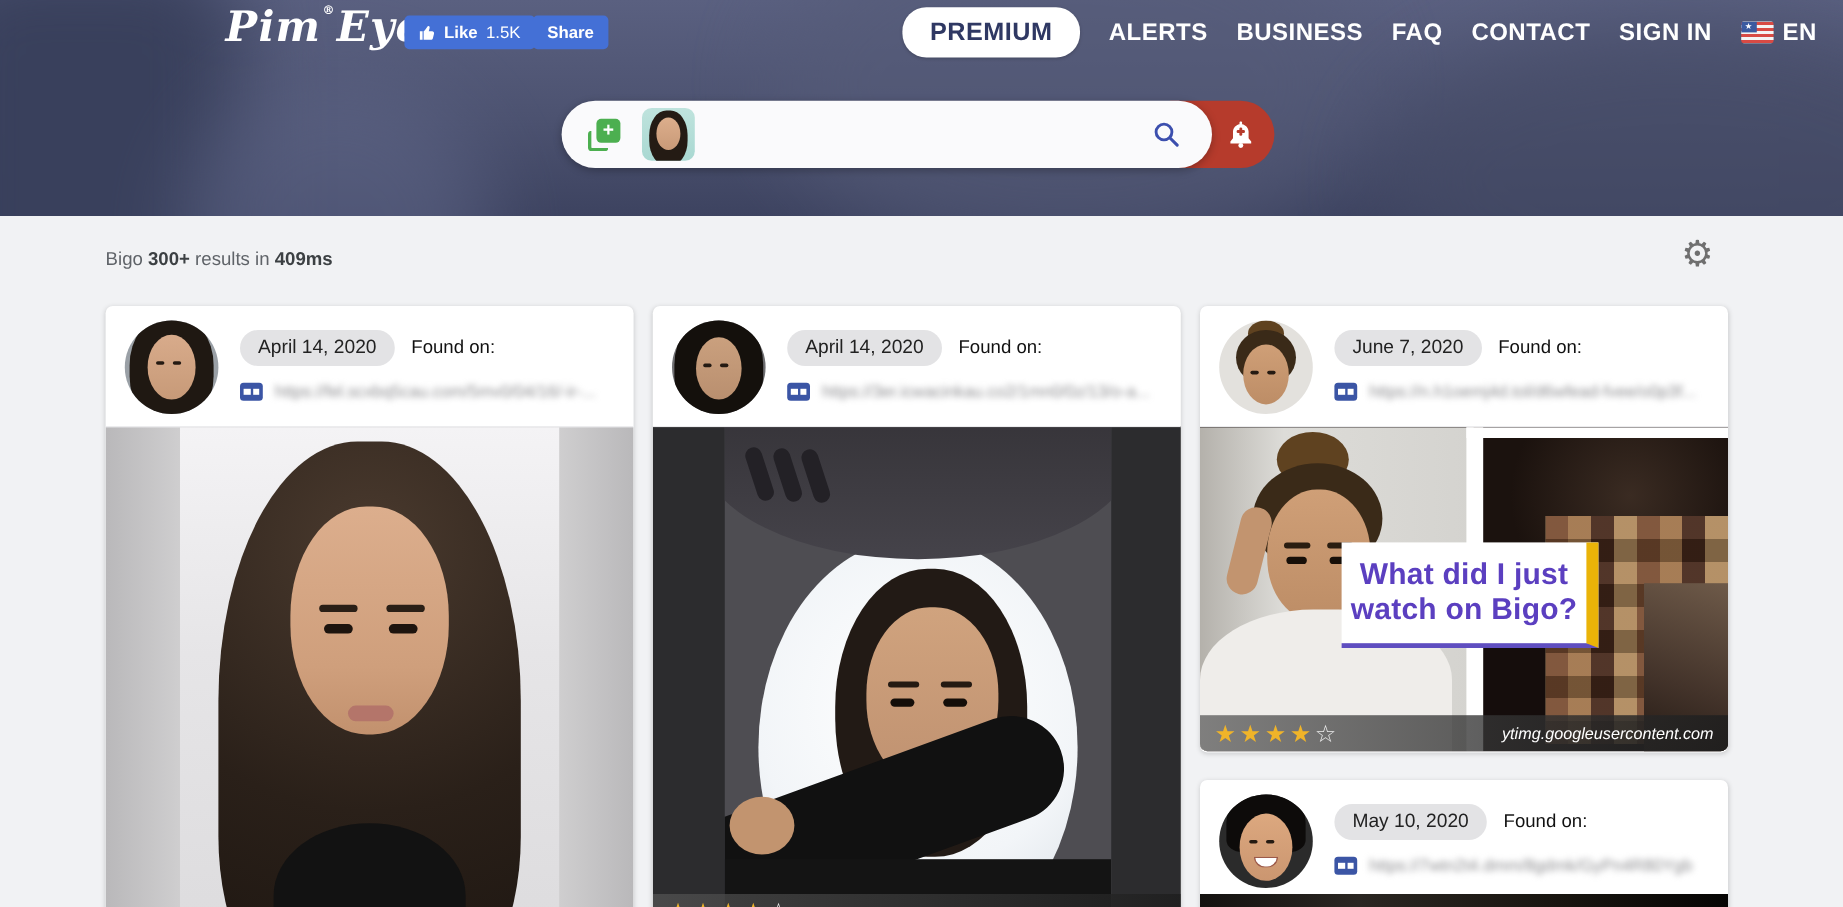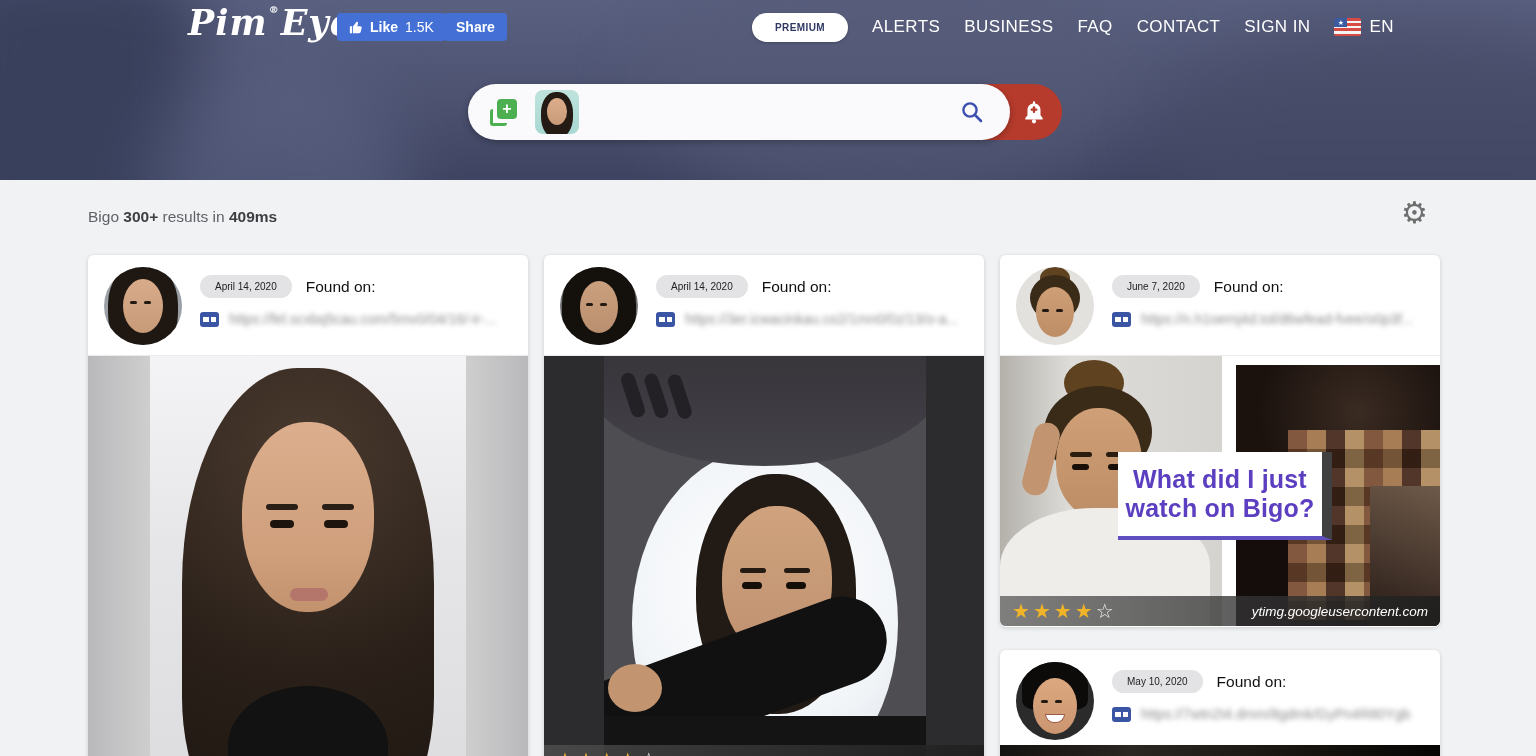--- a/index.html
+++ b/index.html
@@ -20,22 +20,22 @@
   .logo sup { font-size:10px; font-style:normal; vertical-align:22px; margin:0 1px; }
 
   .fb-btn { position:absolute; top:13px; height:28px; border:none; border-radius:4px; background:#4470d6;
             color:#fff; font-family:"Liberation Sans",sans-serif; font-size:14px; font-weight:bold;
             display:flex; align-items:center; gap:7px; padding:0 12px; cursor:pointer; }
   .fb-like { left:337px; }
   .fb-like .count { font-weight:normal; }
   .fb-share { left:444px; }
 
   .nav { position:absolute; left:752px; top:0; height:54px; display:flex; align-items:center; gap:24px; }
-  .nav-item { color:#fff; font-size:17px; font-weight:400; letter-spacing:.4px; cursor:pointer; white-space:nowrap; }
-  .premium-pill { background:#fff; color:#2f3863; border-radius:20px; padding:9px 23px; font-size:10px;
+  .nav-item { color:#fff; font-size:20px; font-weight:700; letter-spacing:.4px; cursor:pointer; white-space:nowrap; }
+  .premium-pill { background:#fff; color:#2f3863; border-radius:20px; padding:9px 23px; font-size:21px;
                   font-weight:bold; letter-spacing:.4px; cursor:pointer; box-shadow:0 1px 3px rgba(0,0,0,.2); }
   .lang { display:flex; align-items:center; gap:8px; cursor:pointer; }
   .flag { width:27px; height:18px; border-radius:2px; overflow:hidden; position:relative; flex:0 0 auto;
           background:repeating-linear-gradient(180deg,#d84a44 0 2.6px,#f4f4f4 2.6px 5.2px); }
   .flag .canton { position:absolute; left:0; top:0; width:13px; height:9px; background:#3b5aa0;
                   color:#fff; font-size:7px; line-height:9px; text-align:center; }
 
   
   .search-wrap { position:absolute; left:468px; top:84px; width:594px; height:56px; }
   .alert-btn { position:absolute; left:480px; top:0; width:114px; height:56px; border-radius:28px;
@@ -87,21 +87,21 @@
   .av4 { background:#2b2b2b; }
   .av4 .a-hair { left:6px; top:-2px; width:66px; height:50px; border-radius:50% 50% 20% 20%; background:#0d0b0a; }
   .av4 .a-face { left:17px; top:16px; width:44px; height:56px; border-radius:50%; background:linear-gradient(#dca87f,#cb9670); }
   .av4 .a-mouth { left:29px; top:52px; width:20px; height:9px; border-radius:0 0 12px 12px; background:#fff; border:1px solid #9c5a4a; }
   .a-eyes { width:7px; height:3px; border-radius:2px; background:#241a12; box-shadow:14px 0 0 #241a12; }
   .av1 .a-eyes { left:26px; top:34px; } .av2 .a-eyes { left:26px; top:36px; }
   .av3 .a-eyes { left:26px; top:42px; } .av4 .a-eyes { left:25px; top:38px; }
 
   .head-info { padding-top:8px; min-width:0; }
   .date-row { display:flex; align-items:center; gap:14px; }
-  .date-pill { background:#e3e3e5; border-radius:15px; padding:6px 15px; font-size:10px; color:#222; white-space:nowrap; }
+  .date-pill { background:#e3e3e5; border-radius:15px; padding:6px 15px; font-size:16px; color:#222; white-space:nowrap; }
   .found-on { font-size:15.5px; font-weight:500; color:#111; }
   .url-row { display:flex; align-items:center; gap:10px; margin-top:13px; cursor:pointer; }
   .site-icon { width:19px; height:15px; border-radius:3px; background:#3b55a5; position:relative; flex:0 0 auto; }
   .site-icon::before { content:""; position:absolute; left:3px; top:5px; width:6px; height:5px; background:#fff; }
   .site-icon::after  { content:""; position:absolute; left:11px; top:5px; width:5px; height:5px; background:#fff; }
   .url-text { font-size:14px; color:#8d8d90; filter:blur(2.6px); white-space:nowrap; overflow:hidden; max-width:320px; }
 
   .card-img { position:relative; border-top:1px solid #ececee; overflow:hidden; cursor:pointer; }
   .img1,.img2 { height:420px; }
   .img3 { height:271px; border-radius:0 0 6px 6px; }
@@ -162,21 +162,21 @@
   .y-topstrip { position:absolute; left:222px; top:0; right:0; height:9px; background:#fff; }
   .y-divider { position:absolute; left:222px; top:0; width:14px; height:100%; background:#fff; }
   .y-darkblob { position:absolute; left:236px; top:9px; width:204px; height:120px;
                 background:radial-gradient(circle at 60% 40%,#3a2b22 0,#1b120e 70%); }
   .y-mosaic { position:absolute; left:288px; top:74px; width:152px; height:190px;
               background:repeating-linear-gradient(0deg,rgba(0,0,0,.28) 0 19px,rgba(255,255,255,.06) 19px 38px),
                          repeating-linear-gradient(90deg,#7a4e32 0 19px,#a1754b 19px 38px,#47291c 38px 57px,#b08a5e 57px 76px); }
   .y-rock { position:absolute; right:0; top:130px; width:70px; height:141px;
             background:linear-gradient(200deg,#6e5a49 0,#43332a 60%,#241a14 100%); }
   .y-caption { position:absolute; left:118px; top:96px; width:214px; height:88px; background:#fff;
-               border-right:10px solid #404040; border-bottom:4px solid #5f4ec0;
+               border-right:10px solid #eab308; border-bottom:4px solid #5f4ec0;
                display:flex; flex-direction:column; justify-content:center; align-items:center; }
   .y-caption span { color:#5b3fc0; font-weight:800; font-size:25px; line-height:1.18; letter-spacing:.2px; }
 
   .rating-overlay { position:absolute; left:0; right:0; bottom:0; height:30px;
                     background:linear-gradient(90deg,rgba(84,84,84,.72) 0,rgba(30,30,30,.85) 100%);
                     display:flex; align-items:center; padding:0 12px; }
   .stars { font-family:"DejaVu Sans",sans-serif; font-size:20px; color:#f0b429; letter-spacing:3px; line-height:1; }
   .star-empty { font-family:"DejaVu Sans",sans-serif; font-size:20px; color:#ececec; line-height:1; }
   .domain { margin-left:auto; color:#fff; font-size:13.5px;font-style:italic; }
 

